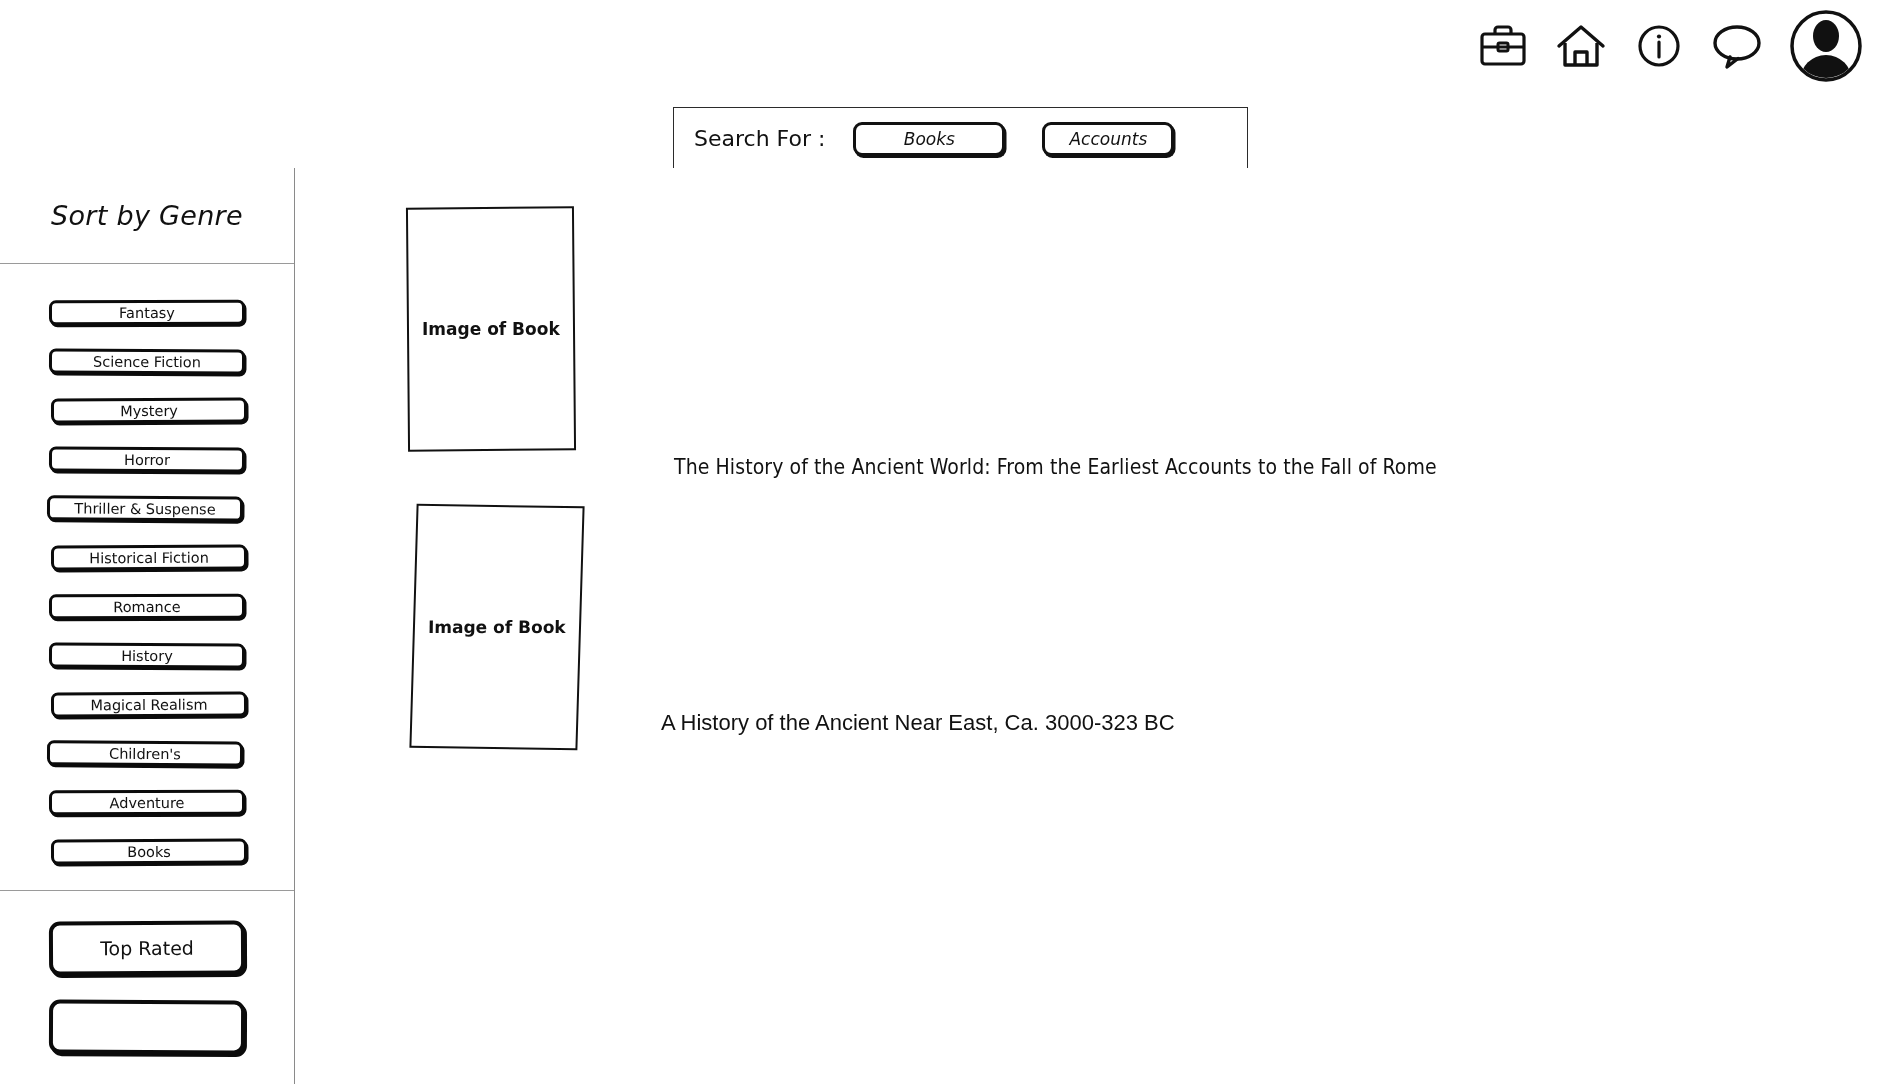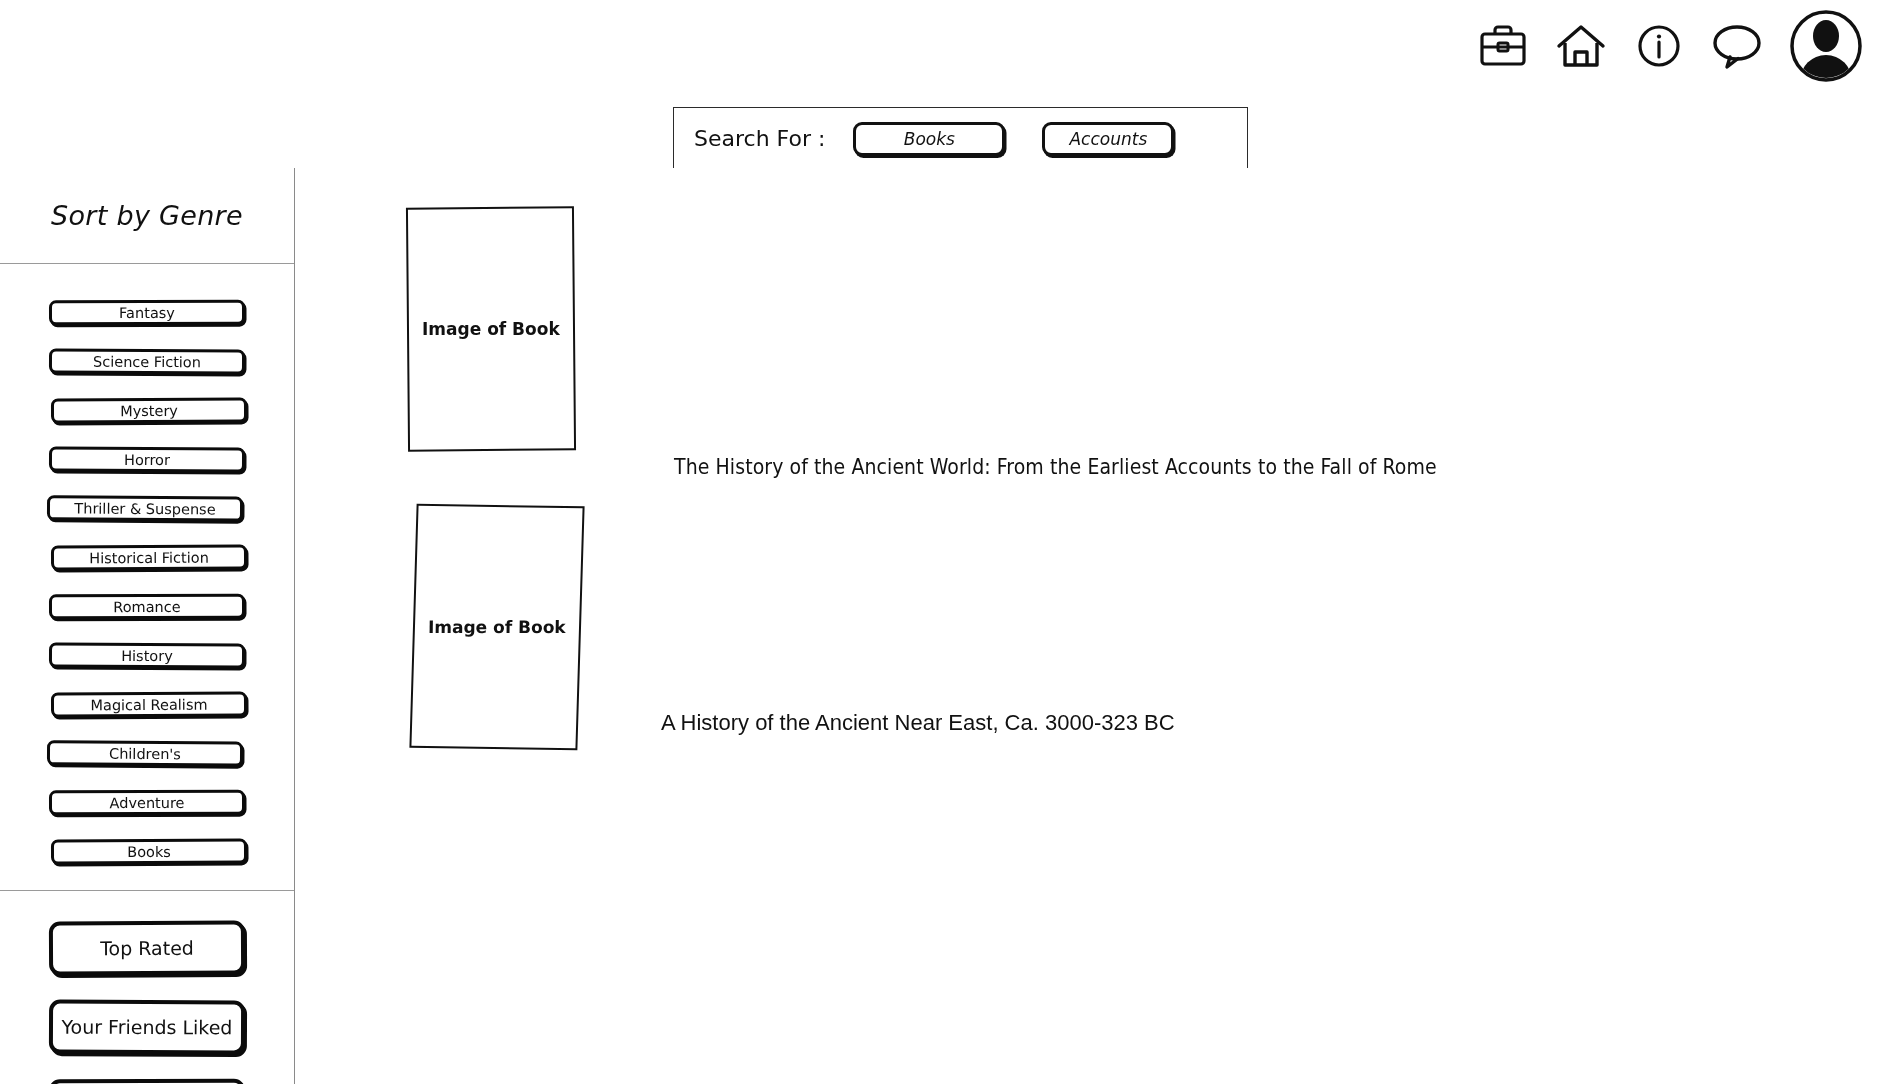--- a/index.html
+++ b/index.html
@@ -364,23 +364,20 @@
       <span>Books</span>
     </div>
   </div>
 
 
   <div id="discover-list">
     <div class="discover-btn">
       <span>Top Rated</span>
     </div>
     <div class="discover-btn">
-      <span>Your Friends Liked</span>
-    </div>
-    <div class="discover-btn">
       
     </div>
   </div>
 
 </div>
 
 <div id="main">
 
   <div class="book-thumb" id="book-thumb-1">
     <span class="bt-label">Image of Book</span>

